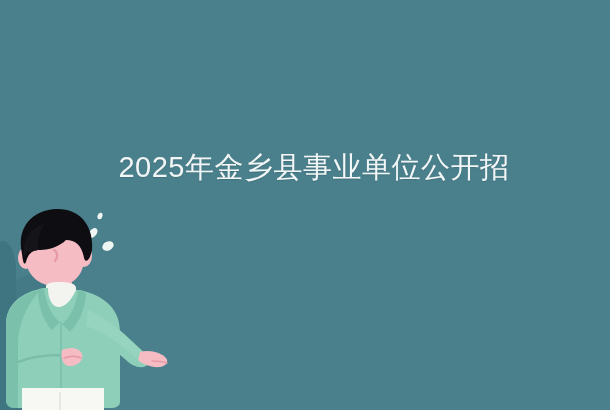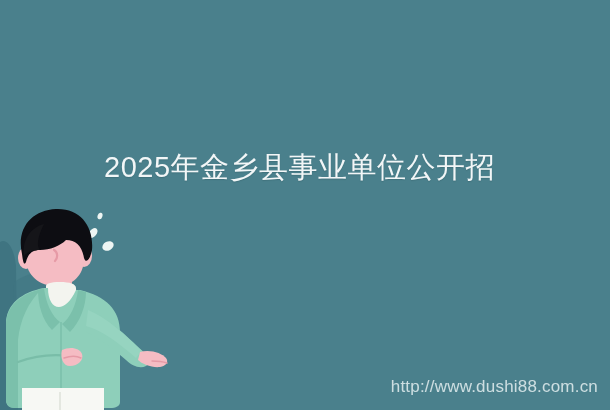--- a/index.html
+++ b/index.html
@@ -32,20 +32,21 @@
     z-index: 6;
   }
   .title-line {
     color: #f2f6f7;
     font-size: 29px;
     line-height: 38px;
     letter-spacing: 0.5px;
     font-weight: 400;
     white-space: nowrap;
     text-shadow: 0 1px 1px rgba(20,50,58,0.18);
+    text-align: center;
   }
 
   
   .watermark {
     position: absolute;
     right: 12px;
     bottom: 13px;
     color: rgba(238,245,246,0.80);
     font-size: 17px;
     line-height: 20px;
@@ -142,15 +143,14 @@
         <path d="M22 182 L104 182 L104 204 L22 204 Z" fill="#f7f8f4"></path>
         <path d="M60 186 L60 204" stroke="#e4e7e0" stroke-width="2"></path>
       </g>
     </svg>
   </div>
 
   <div class="title-wrap">
     <div class="title-line">2025年金乡县事业单位公开招</div>
   </div>
 
-  <div class="watermark">http://www.dushi88.com.cn</div>
 
 </div>
 
 </body></html>

